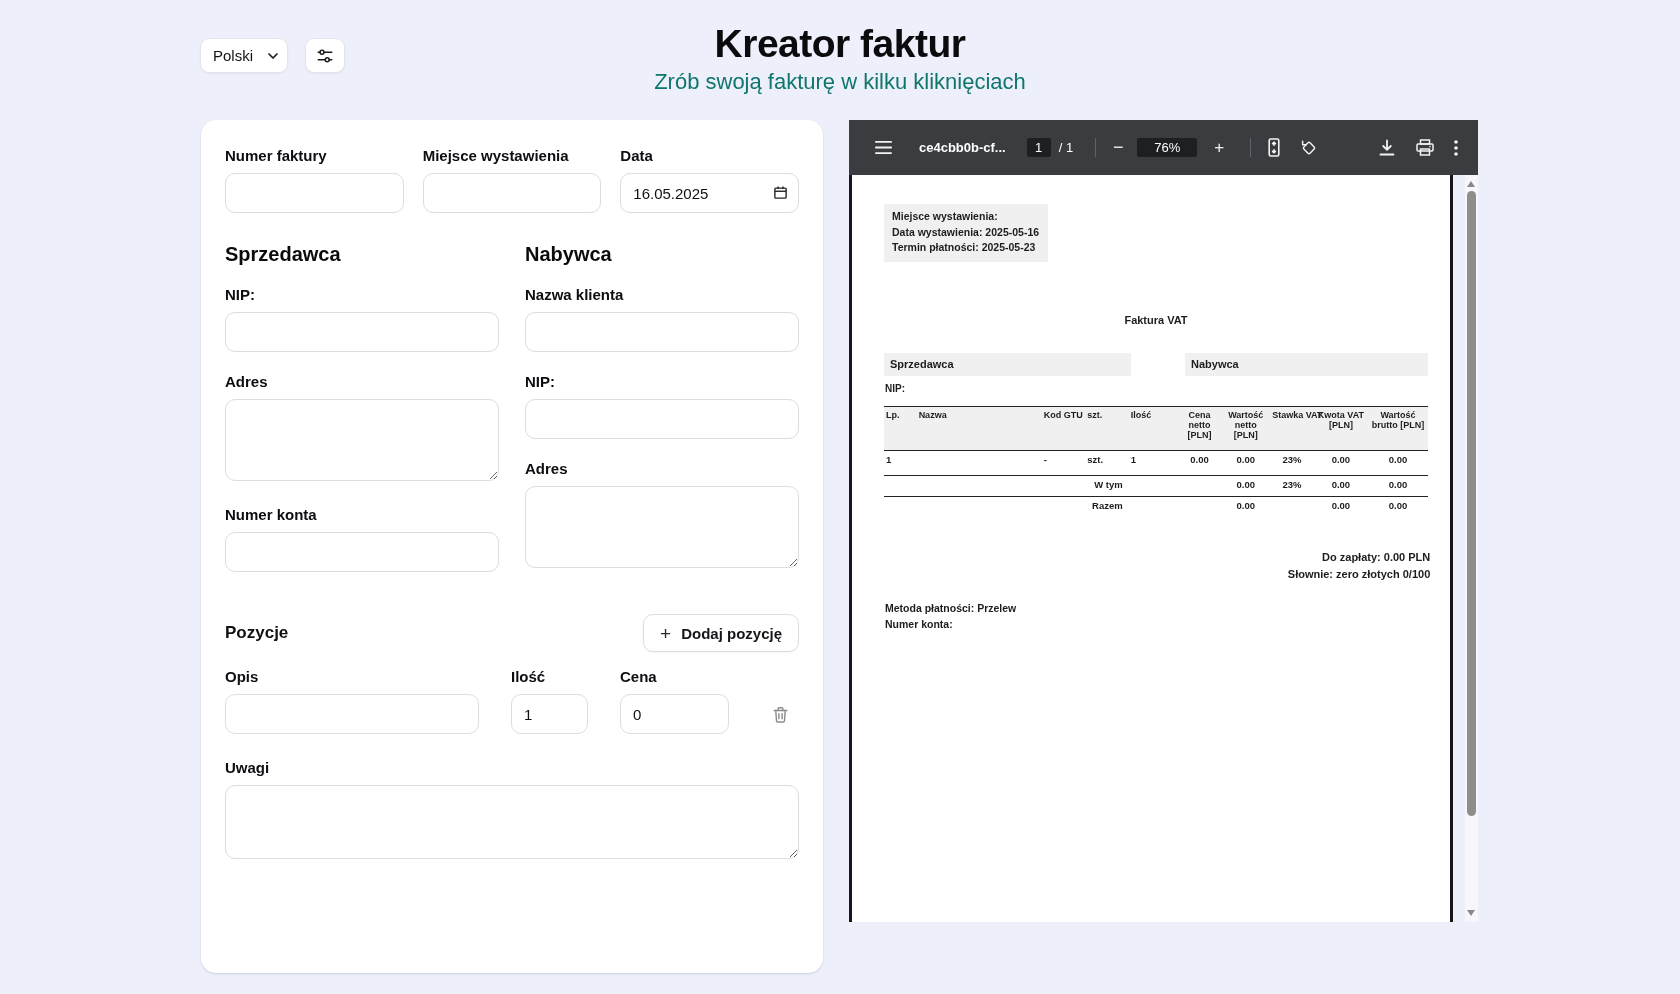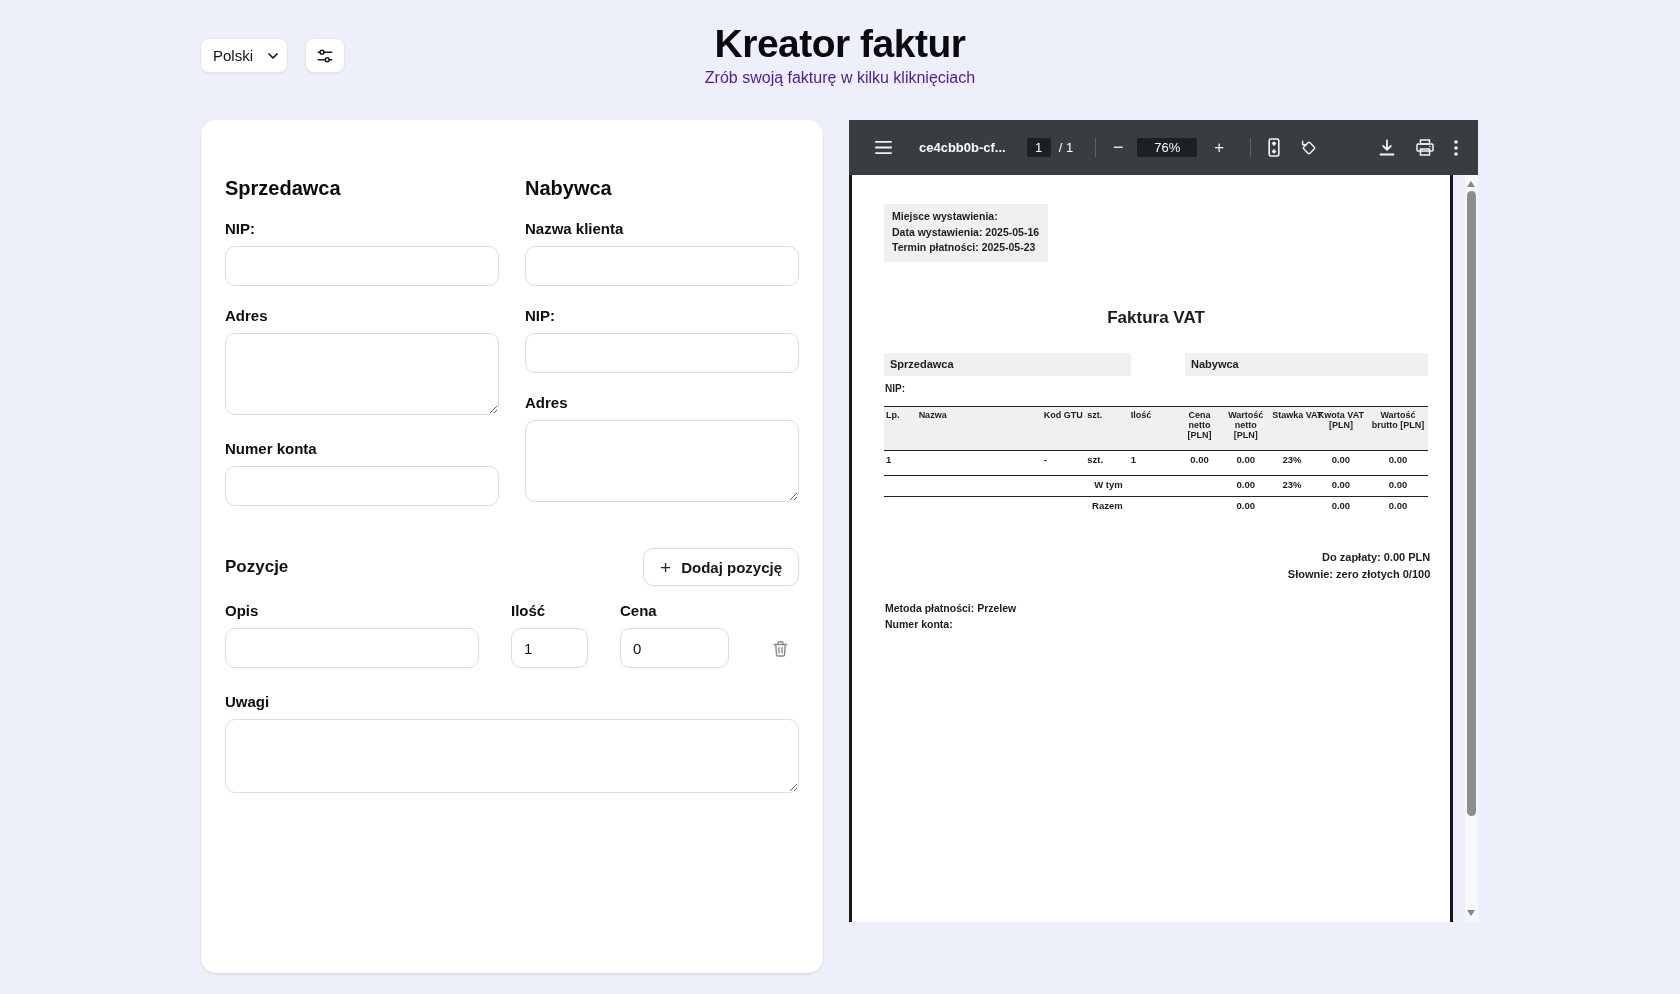--- a/index.html
+++ b/index.html
@@ -27,21 +27,21 @@
   .settings-btn {
     width:40px; height:35px; background:#fff;
     border:1px solid #e4e4ee; border-radius:9px;
     display:flex; align-items:center; justify-content:center;
     box-shadow:0 1px 2px rgba(16,24,40,.05); cursor:pointer;
   }
 
   
   .app-header { position:absolute; left:0; top:22px; width:1680px; text-align:center; pointer-events:none; }
   .app-title { font-size:39px; font-weight:700; letter-spacing:-0.5px; color:#0b0b0e; }
-  .app-subtitle { font-size:16px; color:#4c1d95; margin-top:3px; }
+  .app-subtitle { font-size:22px; color:#0f766e; margin-top:3px; }
 
   
   .form-card {
     position:absolute; left:201px; top:120px; width:622px; height:853px;
     background:#fff; border-radius:15px; padding:27px 24px;
     box-shadow:0 1px 3px rgba(16,24,40,.08), 0 1px 2px rgba(16,24,40,.05);
   }
   .f-label { display:block; font-size:15px; font-weight:700; color:#0d0d12; margin-bottom:9px; }
   .f-input, .f-textarea {
     width:100%; height:40px; border:1px solid #dcdce5; border-radius:10px;
@@ -109,21 +109,21 @@
   .sb-arrow-up { top:6px; border-bottom:6px solid #888; }
   .sb-arrow-down { bottom:6px; border-top:6px solid #888; }
   .sb-thumb { position:absolute; left:2px; top:16px; width:9px; height:625px; background:#8e8e8e; border-radius:5px; }
 
   
   .doc { position:absolute; inset:0; font-family:"Liberation Sans", sans-serif; color:#1d1d1d; font-weight:700; }
   .doc-info-box {
     position:absolute; left:32px; top:29px; background:#f0f0f0;
     padding:5px 9px 6px 8px; font-size:10.5px; line-height:15.5px; white-space:nowrap;
   }
-  .doc-title { position:absolute; left:32px; top:133px; width:544px; text-align:center; font-size:17px; }
+  .doc-title { position:absolute; left:32px; top:139px; width:544px; text-align:center; font-size:11px; }
   .doc-bar { position:absolute; top:178px; height:23px; background:#f0f0f0; font-size:11px; line-height:23px; padding-left:6px; }
   .doc-bar.seller { left:32px; width:247px; }
   .doc-bar.buyer  { left:333px; width:243px; }
   .doc-nip { position:absolute; left:33px; top:208px; font-size:10px; }
 
   .doc-table { position:absolute; left:32px; top:231px; width:544px; border-collapse:collapse; table-layout:fixed; }
   .doc-table th, .doc-table td { font-weight:700; vertical-align:top; padding:3px 2px 0 2px; }
   .doc-table thead tr { background:#f0f0f0; }
   .doc-table thead th { font-size:9px; height:44px; text-align:left; }
   .doc-table thead th.c { text-align:center; }
@@ -169,20 +169,44 @@
   </button>
 </div>
 
 <header class="app-header">
   <h1 class="app-title">Kreator faktur</h1>
   <p class="app-subtitle">Zrób swoją fakturę w kilku kliknięciach</p>
 </header>
 
 <main class="form-card">
 
+  <div class="row-triple">
+    <div class="field" style="margin-bottom:0">
+      <label class="f-label">Numer faktury</label>
+      <input class="f-input" value="" style="">
+    </div>
+    <div class="field" style="margin-bottom:0">
+      <label class="f-label">Miejsce wystawienia</label>
+      <input class="f-input" value="" style="">
+    </div>
+    <div class="field" style="margin-bottom:0">
+      <label class="f-label">Data</label>
+      <div class="date-wrap">
+        <input class="f-input" value="16.05.2025" style="">
+        <span class="date-cal-icon">
+          <svg width="15" height="15" viewBox="0 0 24 24" fill="none" stroke="#222" stroke-width="2.2">
+            <rect x="3" y="5" width="18" height="16" rx="1.5"></rect>
+              <line x1="3" y1="10" x2="21" y2="10"></line>
+            <line x1="8" y1="2.5" x2="8" y2="6.5"></line>
+              <line x1="16" y1="2.5" x2="16" y2="6.5"></line>
+          </svg>
+        </span>
+      </div>
+    </div>
+  </div>
 
   <div class="sections">
 
     <section>
       <h2 class="section-heading">Sprzedawca</h2>
       <div class="field">
         <label class="f-label">NIP:</label>
         <input class="f-input" value="" style="">
       </div>
       <div class="field">

